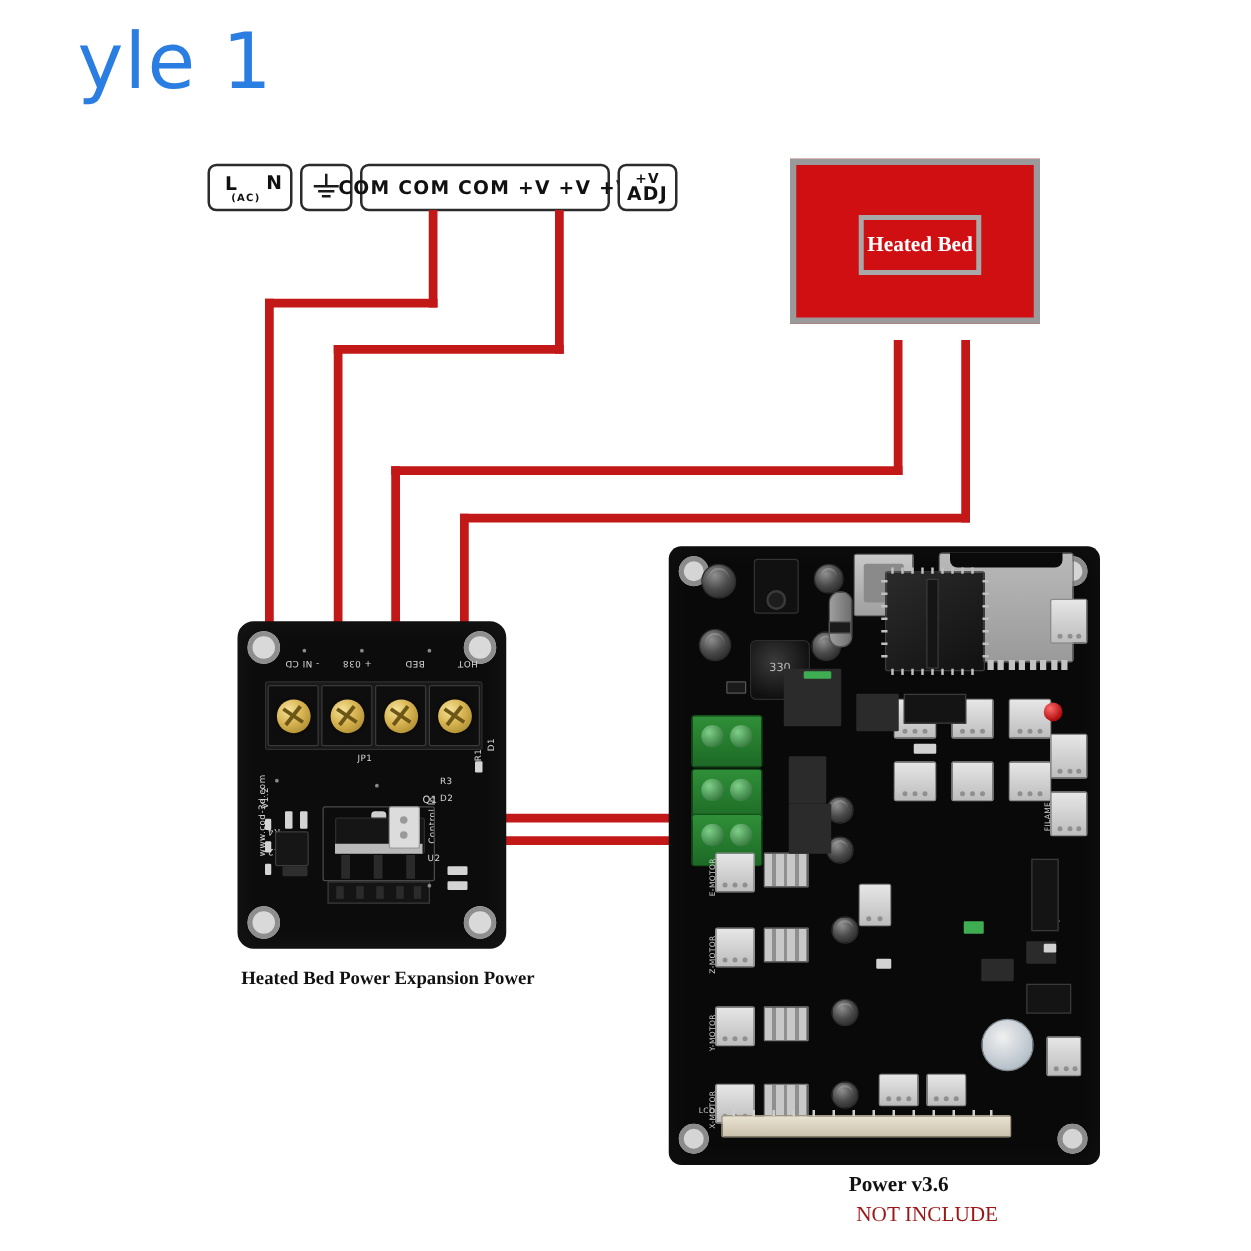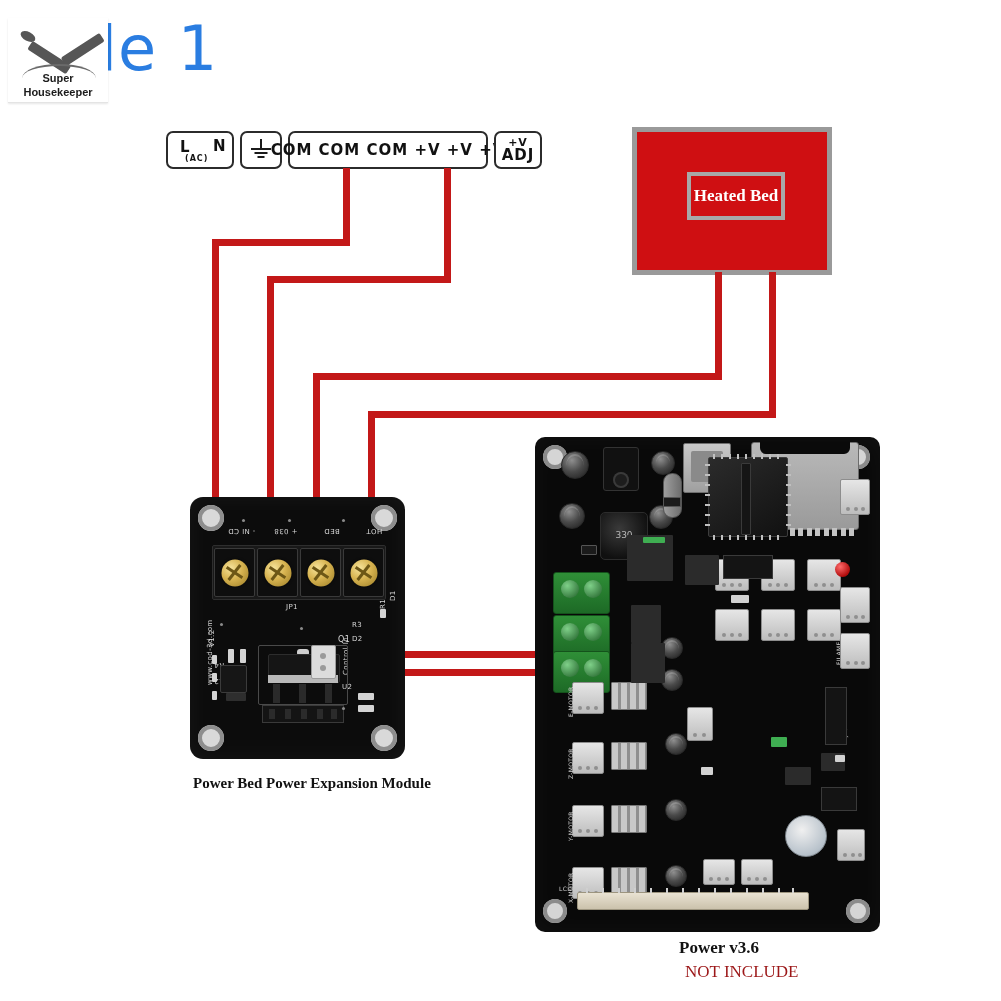--- a/index.html
+++ b/index.html
@@ -66,21 +66,21 @@
   #psu-adj .a{font-size:15px;font-weight:bold;display:block;}
   .gndsym{position:relative;width:24px;height:22px;}
   .gndsym i{position:absolute;left:50%;background:#1b1b1b;transform:translateX(-50%);display:block;}
   .gndsym .v{top:0;width:2px;height:9px;}
   .gndsym .h1{top:9px;width:20px;height:2px;}
   .gndsym .h2{top:13px;width:13px;height:2px;}
   .gndsym .h3{top:17px;width:7px;height:2px;}
 
   
   #bed{
-    position:absolute;left:632px;top:127px;width:200px;height:148px;
+    position:absolute;left:632px;top:127px;width:200px;height:132px;
     box-sizing:border-box;border:5px solid #9a9a9a;background:#cf0f12;
   }
   #bed .inner{
     position:absolute;left:50px;top:40px;width:98px;height:48px;
     box-sizing:border-box;border:4px solid #a8a8a8;
     display:flex;align-items:center;justify-content:center;
   }
   #bed .inner span{
     font-family:"Liberation Serif",serif;font-weight:bold;font-size:17px;
     color:#ffffff;white-space:nowrap;
@@ -292,28 +292,20 @@
   #cap-module{left:193px;top:775px;font-size:15px;}
   #cap-chitu{left:679px;top:938px;font-size:17px;}
   #cap-notinclude{left:685px;top:962px;font-size:17px;color:#9c1718;font-weight:normal;}
 </style>
 </head>
 <body>
 
 <div id="stage">
 
   <div id="title">yle 1</div>
-  <div id="logo">
-    <span class="dot"></span>
-    <span class="roofL"></span>
-    <span class="roofR"></span>
-    <span class="arc"></span>
-    <div class="l1">Super</div>
-    <div class="l2">Housekeeper</div>
-  </div>
 
   <div class="psu-box" id="psu-ln">
     <div class="lnwrap">
       <span class="psu-lbl Lc">L</span>
       <span class="psu-lbl ac">(AC)</span>
       <span class="psu-lbl Nc">N</span>
     </div>
   </div>
 
   <div class="psu-box" id="psu-gnd">
@@ -662,17 +654,17 @@
     <span class="smd res" style="left:46px;top:108px;width:14px;height:8px;"></span>
     <span class="smd res" style="left:128px;top:60px;width:16px;height:8px;"></span>
     <span class="smd" style="left:108px;top:100px;width:22px;height:6px;background:#3fae52;"></span>
     <span class="smd" style="left:196px;top:158px;width:18px;height:8px;"></span>
     <span class="smd" style="left:236px;top:300px;width:16px;height:10px;background:#3fae52;"></span>
     <span class="smd" style="left:300px;top:318px;width:10px;height:7px;"></span>
     <span class="smd" style="left:166px;top:330px;width:12px;height:8px;"></span>
     <span class="smd" style="left:206px;top:26px;width:8px;height:70px;background:#151515;border:1px solid #3a3a3a;"></span>
   </div>
 
-  <div class="caption" id="cap-module">Power Bed Power Expansion Module</div>
+  <div class="caption" id="cap-module">Heated Bed Power Expansion Power</div>
   <div class="caption" id="cap-chitu">Power v3.6</div>
   <div class="caption" id="cap-notinclude">NOT INCLUDE</div>
 
 </div>
 
 </body></html>

